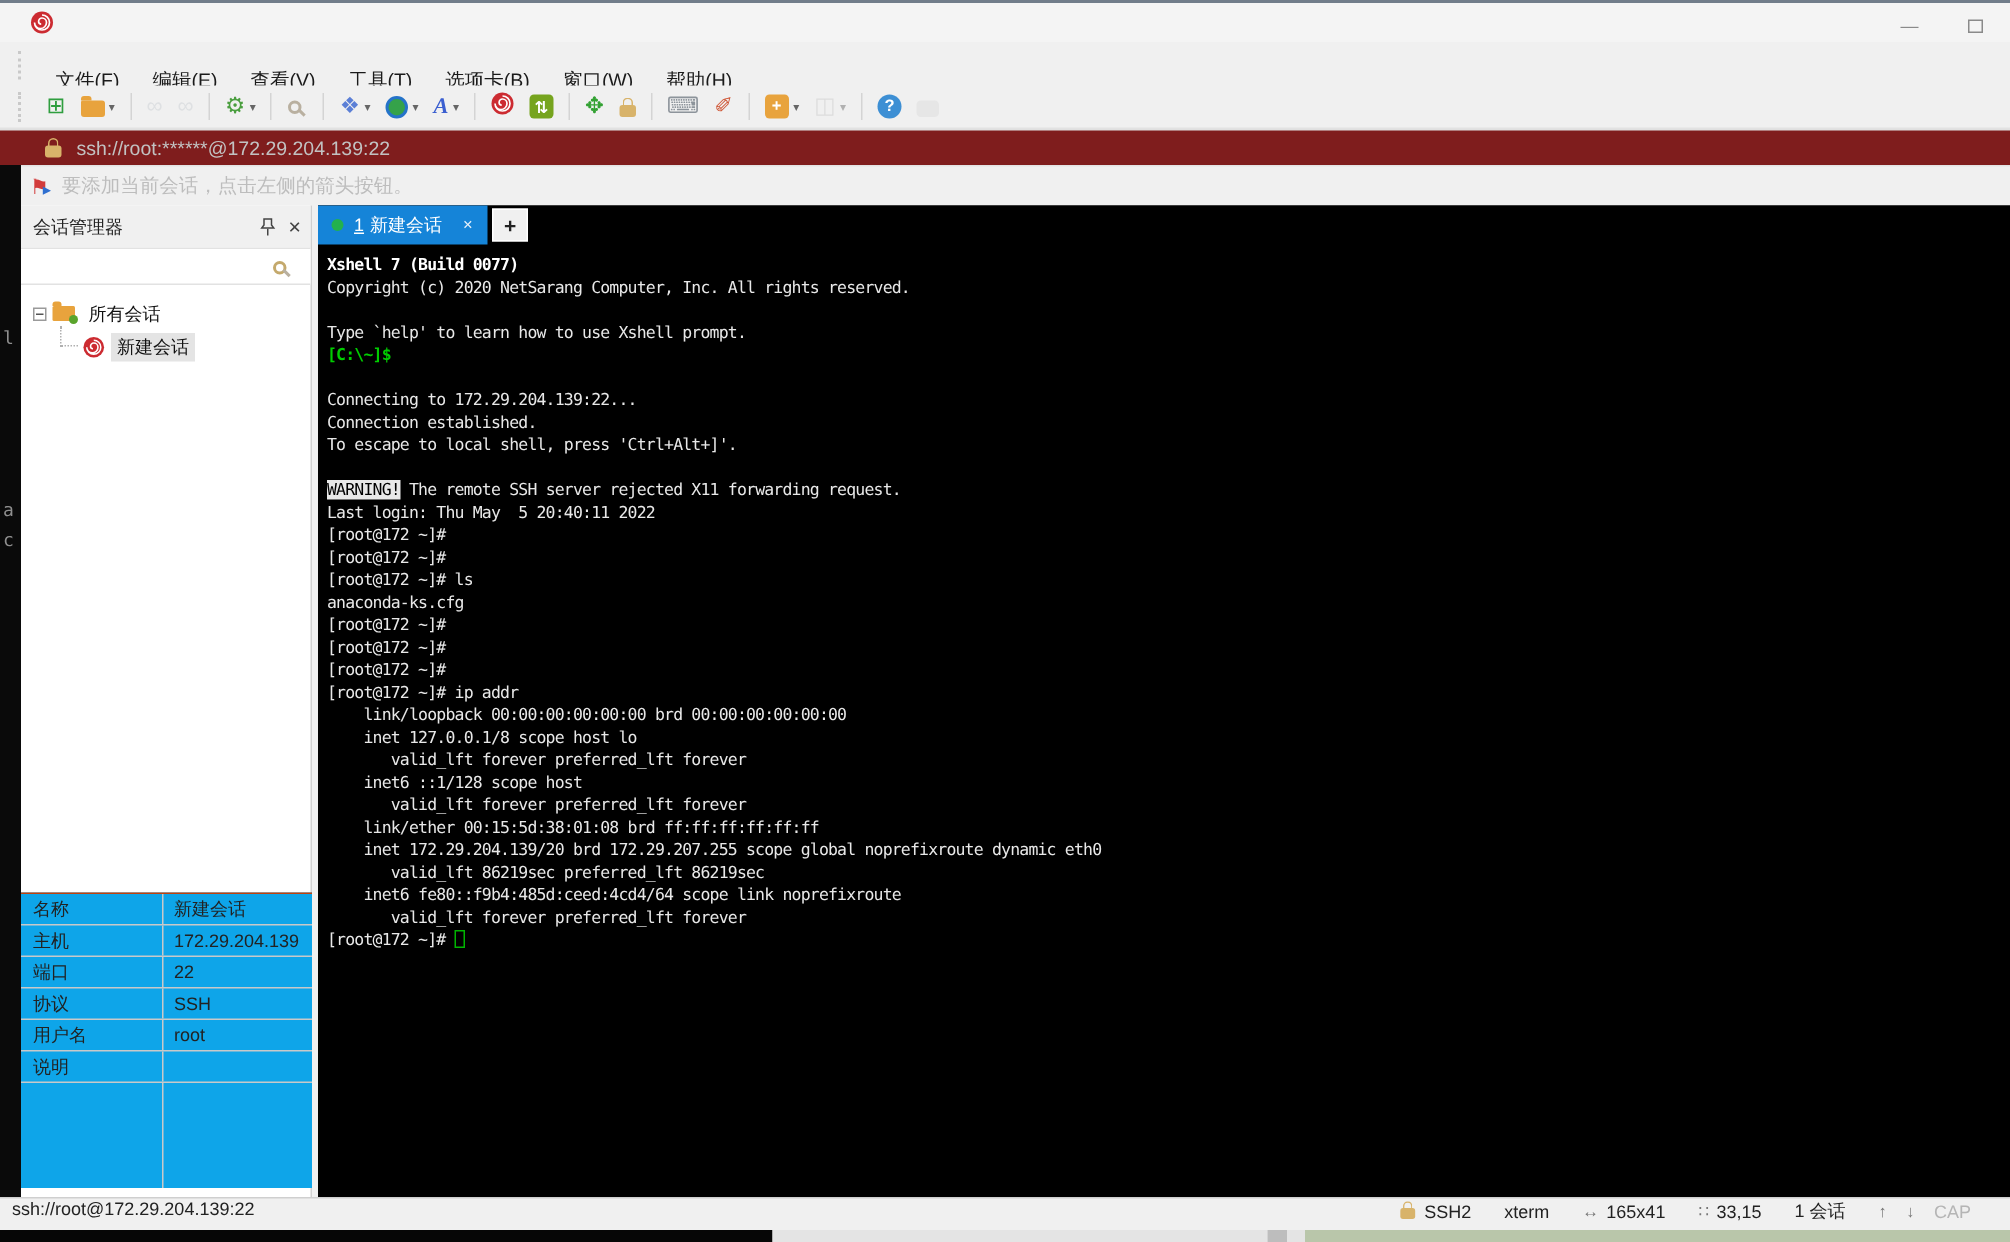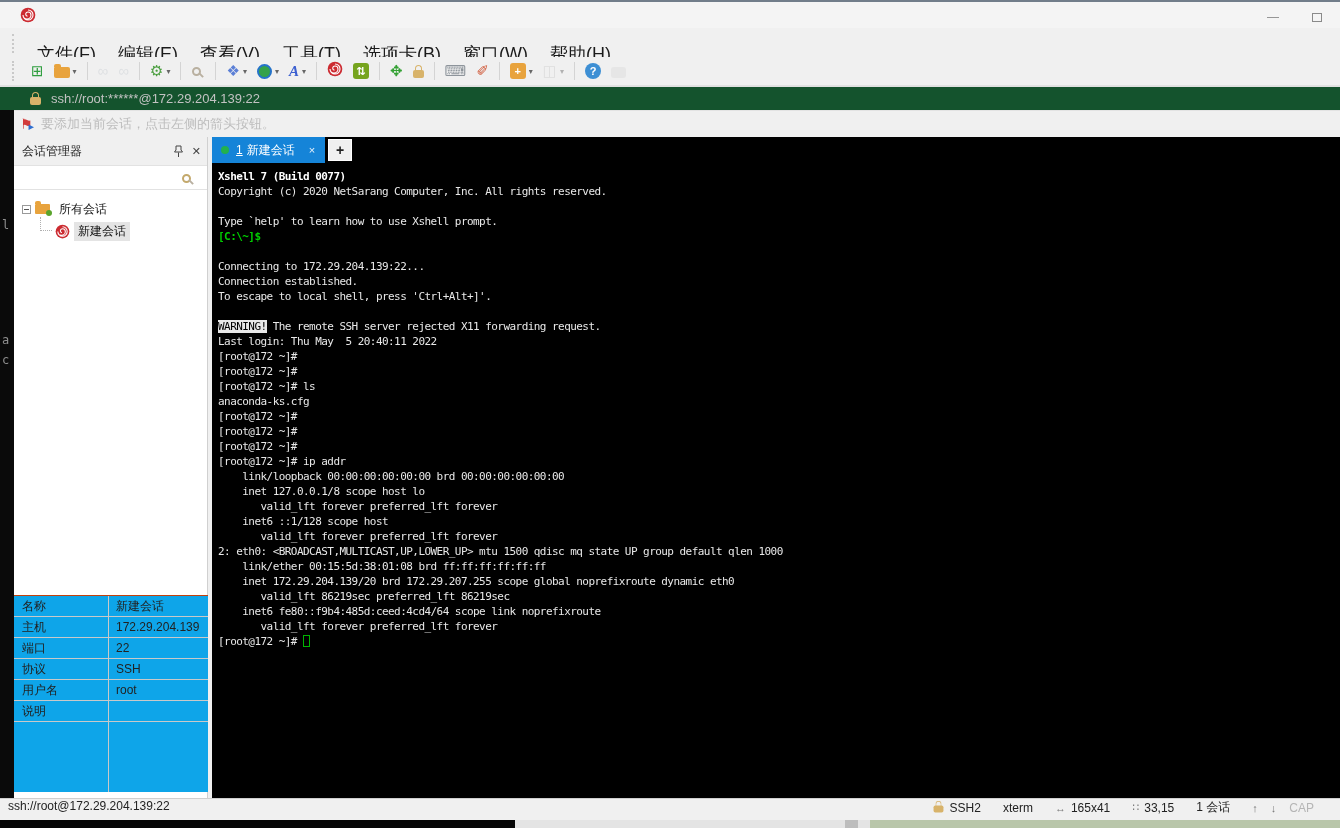--- a/index.html
+++ b/index.html
@@ -16,21 +16,21 @@
     align-items:center; justify-content:center; color:#8a8a8a; font-size:12px; }
   #btn-min { right:50px; }
   #btn-max { right:6px; }
   #btn-max .boxglyph { width:10px; height:9px; border:1px solid #8a8a8a; display:inline-block; }
 
   
   #menubar { position:absolute; left:0; top:30px; width:1340px; height:27px;
     background:#f0f0f0; display:flex; align-items:center; padding-left:26px; }
   .grip { position:absolute; left:12px; top:4px; bottom:4px; width:3px;
     border-left:2px dotted #c9c9c9; }
-  .menu-item { font-size:18px; color:#1a1a1a; padding:4px 11px; cursor:default;margin-top:20px; }
+  .menu-item { font-size:13px; color:#1a1a1a; padding:4px 11px; cursor:default;margin-top:20px; }
 
   
   #toolbar { position:absolute; left:0; top:57px; width:1340px; height:29px;
     background:#f0f0f0; border-bottom:1px solid #e2e2e2; display:flex; align-items:center;
     padding-left:26px; }
   .tbtn { display:flex; align-items:center; padding:2px 4px; margin:0 1px; height:24px; }
   .tbtn.dim { opacity:.45; }
   .tsep { width:1px; height:18px; background:#d4d4d4; margin:0 5px; }
   .tglyph { font-size:15px; line-height:16px; }
   .tglyph.italic { font-style:italic; font-weight:bold; font-family:"Liberation Serif","DejaVu Serif",serif; }
@@ -49,21 +49,21 @@
   .magicon::after { content:""; position:absolute; width:6px; height:2px; background:#b9b0a0;
     transform:rotate(45deg); right:-5px; bottom:-2px; }
   .padlock { position:relative; width:11px; height:8px; background:#d8b36a;
     border-radius:2px; margin-top:5px; }
   .padlock::before { content:""; position:absolute; top:-5px; left:2px; width:5px; height:6px;
     border:1.5px solid #d8b36a; border-bottom:none; border-radius:4px 4px 0 0; }
   .bubbleicon { width:15px; height:11px; background:#d9d9d9; border-radius:3px; margin-top:2px; }
 
   
   #addressbar { position:absolute; left:0; top:86px; width:1340px; height:24px;
-    background:#14532d; border-top:1px solid #e0e0e0; display:flex; align-items:center;
+    background:#7f1d1d; border-top:1px solid #e0e0e0; display:flex; align-items:center;
     padding-left:30px; }
   #addressbar .url { margin-left:10px; font-size:13px; color:#c2c2c2; }
 
   
   #hintbar { position:absolute; left:14px; top:110px; width:1326px; height:27px;
     background:#f0f0f0; border-top:1px solid #e3e3e3; display:flex; align-items:center;
     padding-left:6px; }
   .flagicon { font-size:14px; color:#d23b3b; }
   .flagarrow { font-size:11px; color:#2f6fd0; margin-left:-4px; margin-top:4px; }
   #hintbar .hint { margin-left:7px; font-size:13px; color:#bdbdbd; }
@@ -373,21 +373,20 @@
         <div class="tl"><span>anaconda-ks.cfg</span></div>
         <div class="tl"><span>[root@172 ~]#</span></div>
         <div class="tl"><span>[root@172 ~]#</span></div>
         <div class="tl"><span>[root@172 ~]#</span></div>
         <div class="tl"><span>[root@172 ~]# ip addr</span></div>
         <div class="tl"><span>    link/loopback 00:00:00:00:00:00 brd 00:00:00:00:00:00</span></div>
         <div class="tl"><span>    inet 127.0.0.1/8 scope host lo</span></div>
         <div class="tl"><span>       valid_lft forever preferred_lft forever</span></div>
         <div class="tl"><span>    inet6 ::1/128 scope host</span></div>
         <div class="tl"><span>       valid_lft forever preferred_lft forever</span></div>
-        <div class="tl"><span>2: eth0: &lt;BROADCAST,MULTICAST,UP,LOWER_UP&gt; mtu 1500 qdisc mq state UP group default qlen 1000</span></div>
         <div class="tl"><span>    link/ether 00:15:5d:38:01:08 brd ff:ff:ff:ff:ff:ff</span></div>
         <div class="tl"><span>    inet 172.29.204.139/20 brd 172.29.207.255 scope global noprefixroute dynamic eth0</span></div>
         <div class="tl"><span>       valid_lft 86219sec preferred_lft 86219sec</span></div>
         <div class="tl"><span>    inet6 fe80::f9b4:485d:ceed:4cd4/64 scope link noprefixroute</span></div>
         <div class="tl"><span>       valid_lft forever preferred_lft forever</span></div>
         <div class="tl"><span>[root@172 ~]# </span><span class="cursor"></span></div>
       </div>
   </div>
 
   <div id="statusbar">

